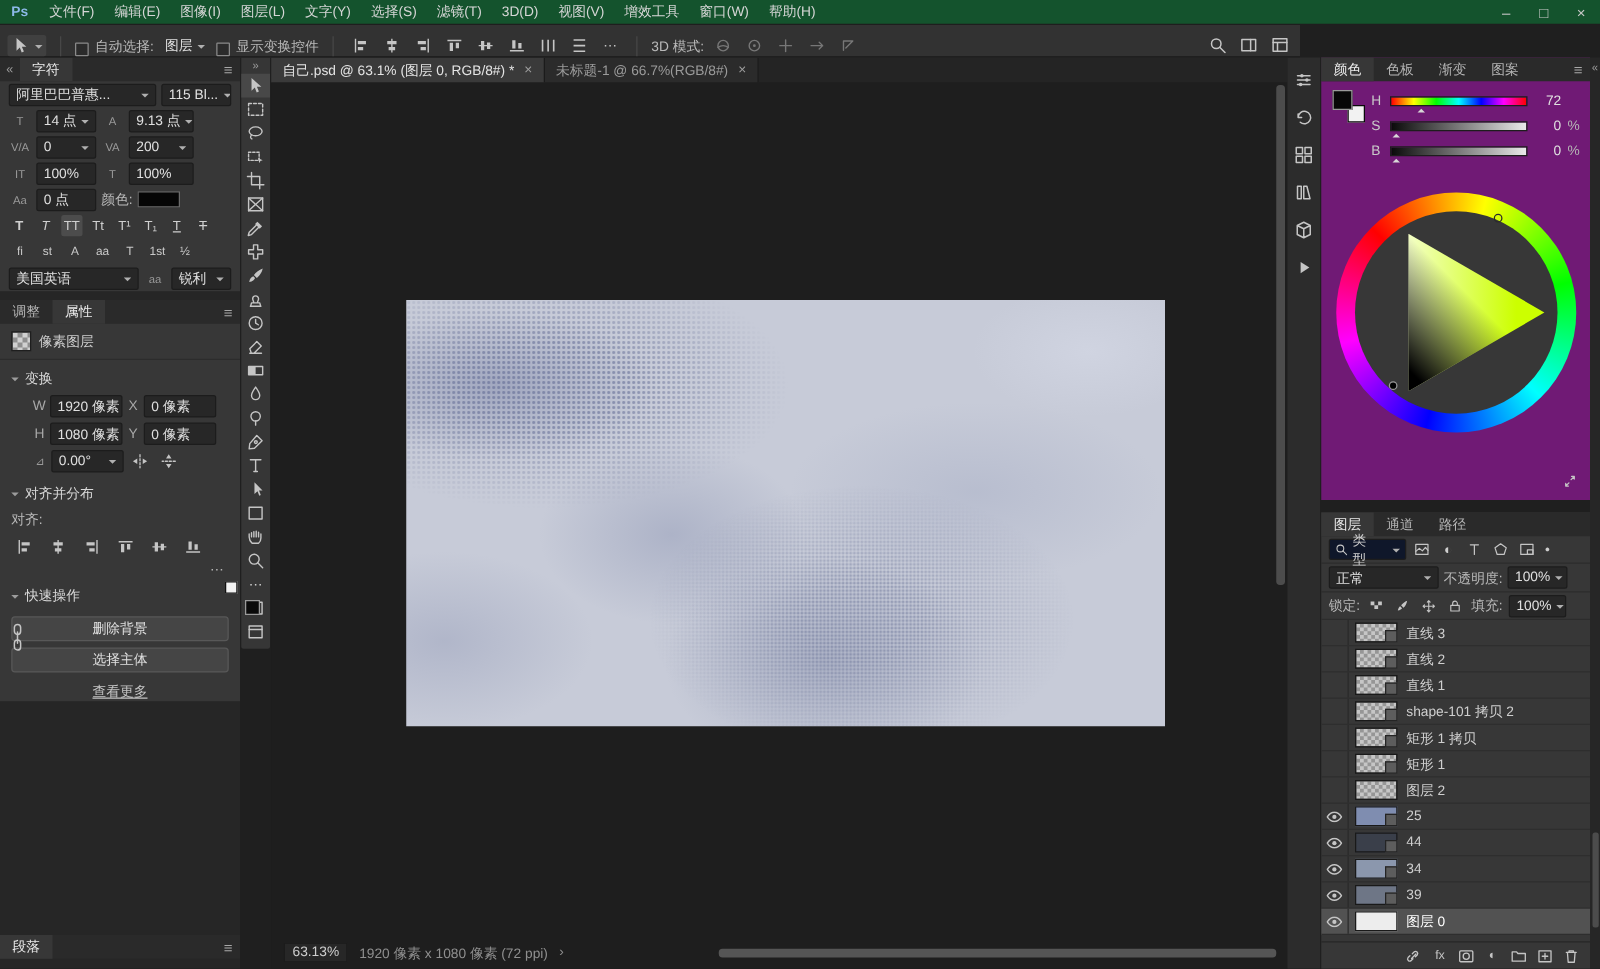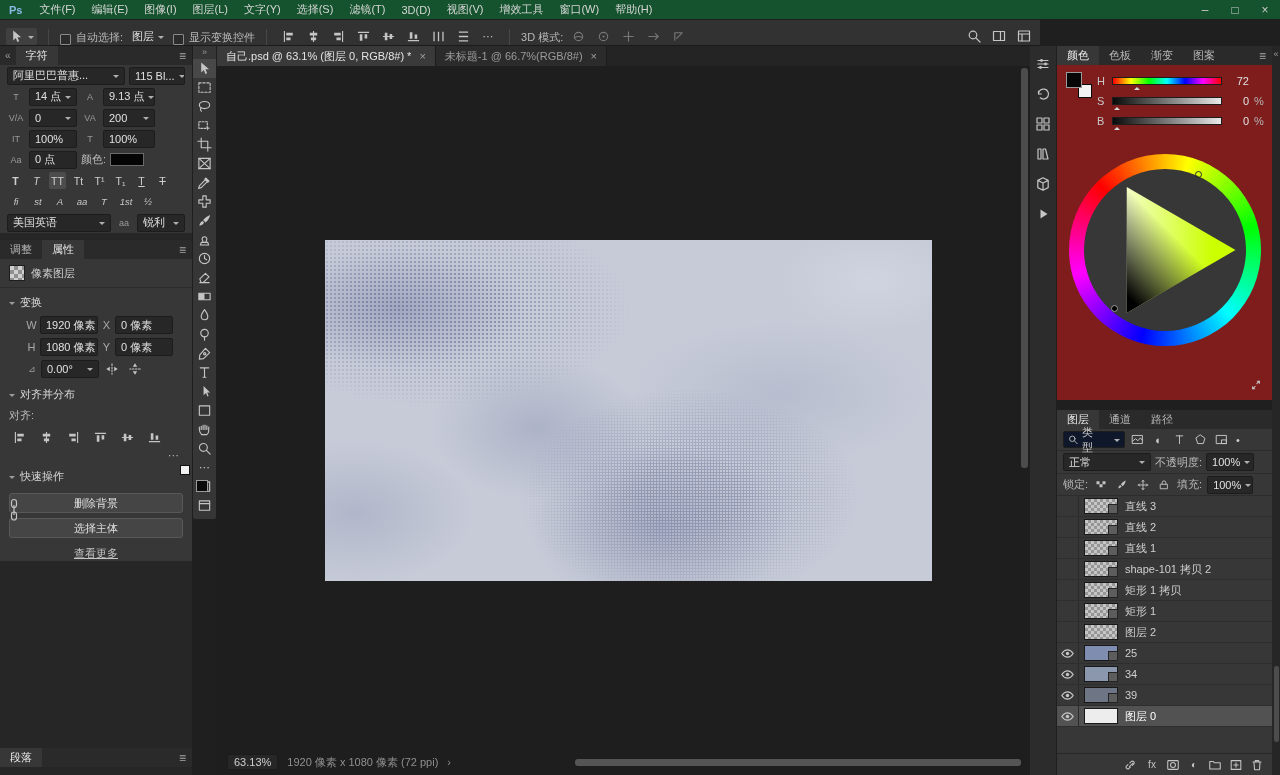--- a/index.html
+++ b/index.html
@@ -31,21 +31,21 @@
 .ptab{padding:2px 10px;display:flex;align-items:center;color:#b5b5b5}
 .ptab.act{background:#373737;color:#eaeaea}
 .pmenu{margin-left:auto;padding:0 6px;display:flex;align-items:center;color:#a8a8a8;font-size:12px}
 .chpanel{background:#373737}
 .cr{display:flex;align-items:center;gap:4px;padding:0 7px;height:21px}
 .fic{color:#9a9a9a;font-size:9px;width:18px;text-align:center;flex:none}
 .w1{flex:1}.w56{width:56px}.w52{width:52px}.w48{width:48px}
 .sbtn{width:17px;height:17px;display:inline-flex;align-items:center;justify-content:center;font-size:10.5px;color:#d0d0d0}
 .sbtn.on{background:#4c4c4c;border-radius:2px}
 .sbtn.it{font-style:italic}.sbtn.un{text-decoration:underline}.sbtn.st{text-decoration:line-through}
-.fbtn{min-width:18px;height:17px;display:inline-flex;align-items:center;justify-content:center;font-size:9.5px;color:#c9c9c9;font-style:italic}
+.fbtn{min-width:18px;height:17px;display:inline-flex;align-items:center;justify-content:center;font-size:9.5px;color:#c9c9c9;}
 .swatch{width:34px;height:13px;background:#050505;border:1px solid #6a6a6a}
 .prpanel{background:#373737;margin-top:7px;position:relative}
 .kind{display:flex;align-items:center;gap:6px;padding:6px 9px;border-bottom:1px solid #2c2c2c}
 .kicon{width:16px;height:16px;border:1px solid #1e1e1e;background:repeating-conic-gradient(#8f8f8f 0 25%,#d0d0d0 0 50%) 0 0/8px 8px}
 .sechead{display:flex;align-items:center;gap:5px;padding:7px 9px 4px;color:#dadada}
 .sechead::before{content:"";border:3.5px solid transparent;border-top-color:#9c9c9c;transform:translateY(2px)}
 .trow{display:flex;align-items:center;gap:3px;padding:2px 7px 2px 26px}
 .axl{width:11px;text-align:center;color:#a8a8a8}
 .w58{width:58px}
 .chain{position:absolute;left:9px}
@@ -81,21 +81,21 @@
 .dots2{position:absolute;inset:0;background-image:radial-gradient(rgba(90,100,140,.4) 1px,transparent 1.3px);background-size:3px 3px;
  -webkit-mask-image:radial-gradient(ellipse 40% 45% at 60% 75%,#000 20%,transparent 70%);mask-image:radial-gradient(ellipse 40% 45% at 60% 75%,#000 20%,transparent 70%)}
 .vscroll{position:absolute;right:2px;top:2px;width:7px;height:400px;background:#4c4c4c;border-radius:3px}
 .hscroll{position:absolute;bottom:9px;left:358px;width:446px;height:7px;background:#555;border-radius:3px}
 .statusbar{position:absolute;bottom:5px;left:10px;display:flex;align-items:center;gap:9px}
 .zoomwell{background:#272727;border:1px solid #1b1b1b;padding:1px 6px;color:#cfcfcf}
 
 .rstrip{position:absolute;left:1030px;top:46px;width:26px;bottom:0;background:#2c2c2c;display:flex;flex-direction:column;align-items:center;padding-top:8px;gap:10px}
 .rsbtn{width:20px;height:20px;display:flex;align-items:center;justify-content:center}
 .rightcol{position:absolute;left:1057px;top:46px;width:215px;bottom:0}
-.cpanel{background:#7f1d1d;height:354px;position:relative}
+.cpanel{background:#701a75;height:354px;position:relative}
 .srow{display:flex;align-items:center;gap:5px;height:20px;padding:0 8px 0 40px}
 .slbl{width:10px;color:#c9c9c9}
 .strack{position:relative;flex:1;height:8px;border:1px solid #1d1d1d}
 .smark{position:absolute;bottom:-6px;border:3.5px solid transparent;border-bottom-color:#d8d8d8}
 .sval{width:22px;text-align:right;color:#e0e0e0}
 .spct{width:10px;color:#b5b5b5}
 .cswatch{position:absolute;left:9px;top:26px;width:26px;height:26px}
 .csbg{position:absolute;right:0;bottom:0;width:14px;height:14px;background:#f2f2f2;border:1px solid #0a0a0a}
 .csfg{position:absolute;left:0;top:0;width:16px;height:16px;background:#070707;border:1px solid #9a9a9a;z-index:2}
 .wheel{position:absolute;left:12px;top:108px;width:192px;height:192px;border-radius:50%;
@@ -848,20 +848,30 @@
           <span class="lth i1 b"></span>
           <span class="lname">25</span>
         </div>
       <div class="lrow">
           <span class="eye">
             <svg width="13" height="9" viewBox="0 0 13 9">
               <path d="M.8 4.5C2.6 1.8 4.5.8 6.5.8s3.9 1 5.7 3.7C10.4 7.2 8.5 8.2 6.5 8.2S2.6 7.2.8 4.5z"></path>
               <circle cx="6.5" cy="4.5" r="1.7" class="f"></circle>
             </svg>
           </span>
+          <span class="lth i2 b"></span>
+          <span class="lname">44</span>
+        </div>
+      <div class="lrow">
+          <span class="eye">
+            <svg width="13" height="9" viewBox="0 0 13 9">
+              <path d="M.8 4.5C2.6 1.8 4.5.8 6.5.8s3.9 1 5.7 3.7C10.4 7.2 8.5 8.2 6.5 8.2S2.6 7.2.8 4.5z"></path>
+              <circle cx="6.5" cy="4.5" r="1.7" class="f"></circle>
+            </svg>
+          </span>
           <span class="lth i3 b"></span>
           <span class="lname">34</span>
         </div>
       <div class="lrow">
           <span class="eye">
             <svg width="13" height="9" viewBox="0 0 13 9">
               <path d="M.8 4.5C2.6 1.8 4.5.8 6.5.8s3.9 1 5.7 3.7C10.4 7.2 8.5 8.2 6.5 8.2S2.6 7.2.8 4.5z"></path>
               <circle cx="6.5" cy="4.5" r="1.7" class="f"></circle>
             </svg>
           </span>

